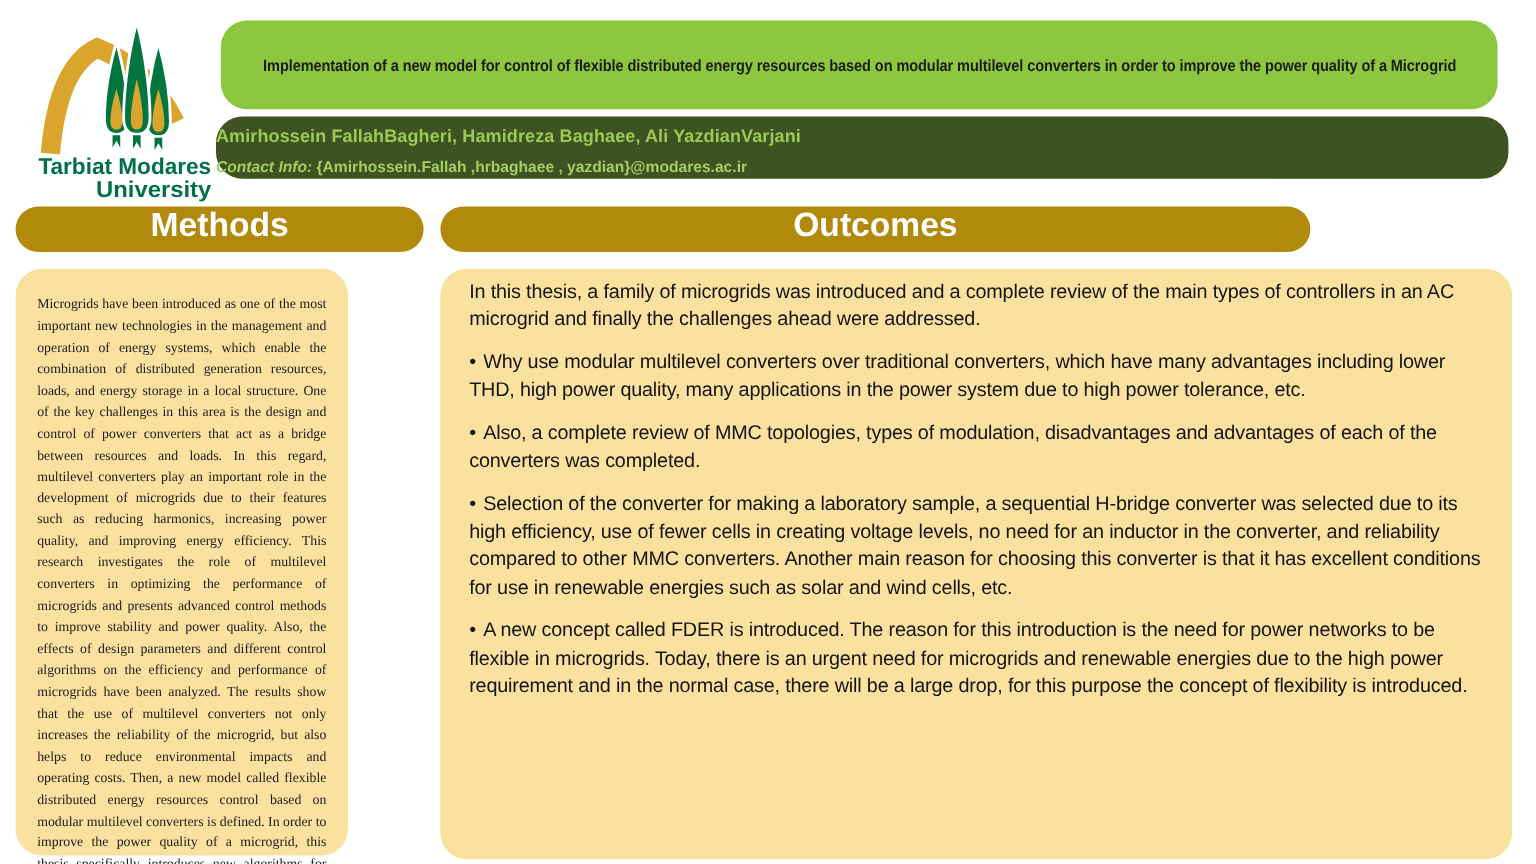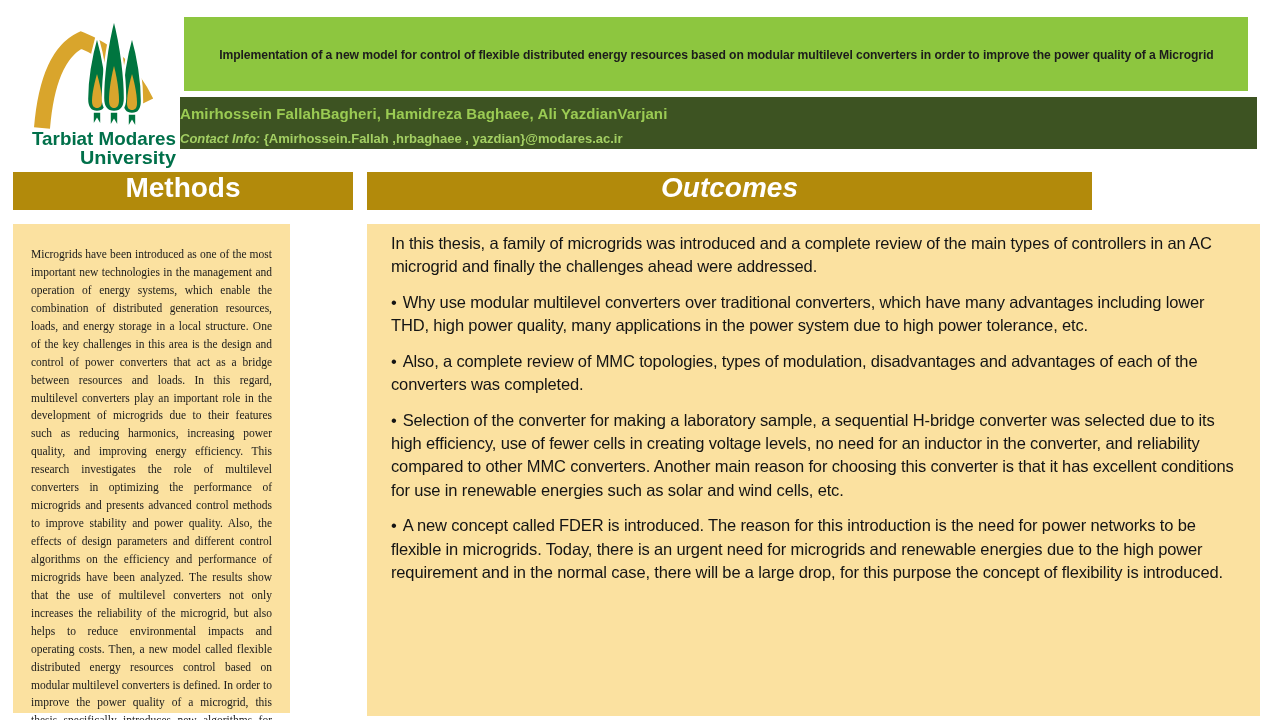--- a/index.html
+++ b/index.html
@@ -1,20 +1,20 @@
 <!DOCTYPE html>
 <html><head>
 <meta charset="utf-8">
 <style>
   html,body{margin:0;padding:0;}
   body{
     width:1280px;height:720px;background:#ffffff;position:relative;overflow:hidden;
     font-family:"Liberation Sans",sans-serif;
   }
-  .abs{position:absolute;}
+  .abs{position:absolute;border-radius:22px;}
   
   .logo{left:26px;top:8px;width:156px;height:160px;}
   
   .title-banner{
     left:184px;top:17px;width:1064px;height:74px;background:#8DC63F;
     display:flex;align-items:center;justify-content:center;
   }
   .title-text{
     font-weight:bold;font-size:13.5px;color:#1c1c1c;white-space:nowrap;
     transform:scaleX(0.90);transform-origin:center;letter-spacing:-0.1px;
@@ -27,21 +27,21 @@
   .authors-line{margin-top:8px;font-weight:bold;font-size:15px;letter-spacing:0.1px;}
   .contact-line{margin-top:9px;font-size:13px;font-weight:600;color:#A3CF63;}
   .contact-label{font-style:italic;font-weight:bold;}
   
   .hdr{
     top:172px;height:38px;background:#B28A0B;color:#ffffff;
     display:flex;align-items:flex-start;justify-content:center;
     font-weight:bold;font-size:28px;
   }
   .methods-hdr{left:13px;width:340px;}
-  .outcomes-hdr{left:367px;width:725px;font-style:italic;}
+  .outcomes-hdr{left:367px;width:725px;}
   
   .panel{top:224px;background:#FBE1A0;box-sizing:border-box;}
   .methods-panel{left:13px;width:277px;height:489px;padding:22px 18px;}
   .methods-body{
     margin:0;font-family:"Liberation Serif",serif;font-size:11.5px;line-height:1.56;
     text-align:justify;color:#1a1a1a;
   }
   .outcomes-panel{left:367px;width:893px;height:492px;padding:8px 24px;}
   .outcomes-panel p{
     margin:0 0 12px 0;font-size:16.5px;line-height:1.42;color:#141414;letter-spacing:-0.15px;

